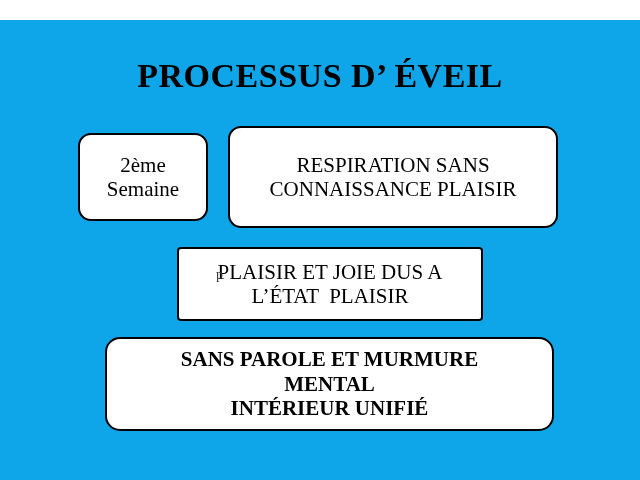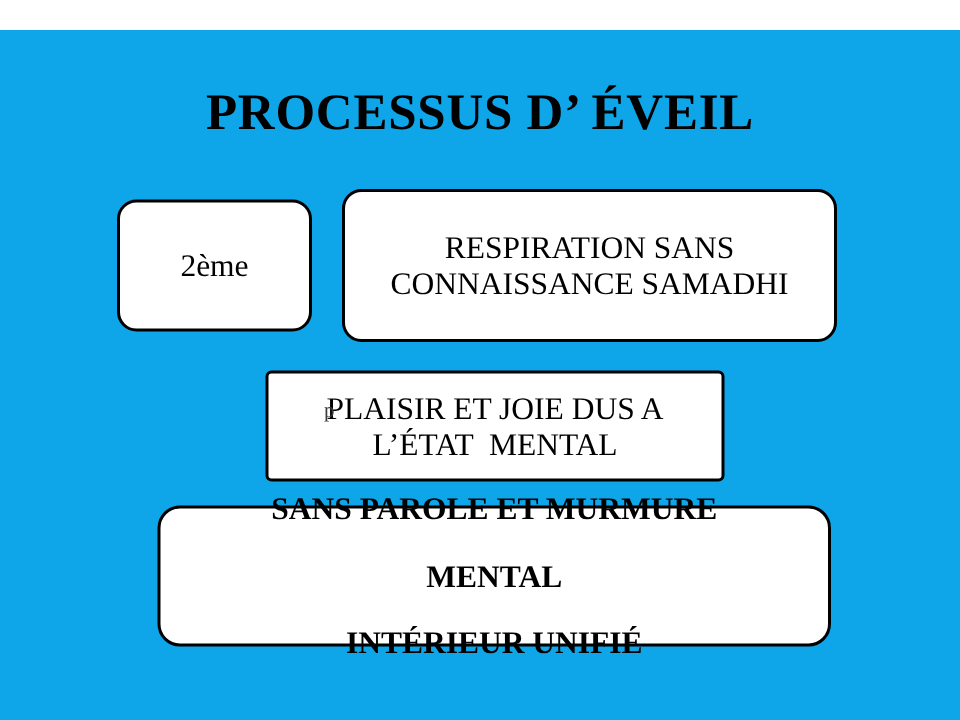--- a/index.html
+++ b/index.html
@@ -94,43 +94,43 @@
     pointer-events: none;
   }
 
   
   #box-murmure {
     left: 105px;
     top: 317px;
     width: 449px;
     height: 94px;
     border-radius: 15px;
-    gap: 20px;
   }
   #box-murmure .line { font-size: 21px; font-weight: bold; }
 </style>
 </head>
 <body>
 
 <div id="slide">
 
   <div class="slide-title">PROCESSUS D’ ÉVEIL</div>
 
   <div class="box" id="box-week">
     <span class="line">2ème</span>
+    <span class="line">Semaine</span>
   </div>
 
   <div class="box" id="box-respiration">
     <span class="line">RESPIRATION SANS</span>
-    <span class="line">CONNAISSANCE SAMADHI</span>
+    <span class="line">CONNAISSANCE PLAISIR</span>
   </div>
 
   <div class="box" id="box-plaisir">
     <span class="line">PLAISIR ET JOIE DUS A</span>
-    <span class="line">L’ÉTAT  MENTAL</span>
+    <span class="line">L’ÉTAT  PLAISIR</span>
   </div>
 
   <div class="stray-glyph">p</div>
 
   <div class="box" id="box-murmure">
     <span class="line">SANS PAROLE ET MURMURE</span>
     <span class="line">MENTAL</span>
     <span class="line">INTÉRIEUR UNIFIÉ</span>
   </div>
 

